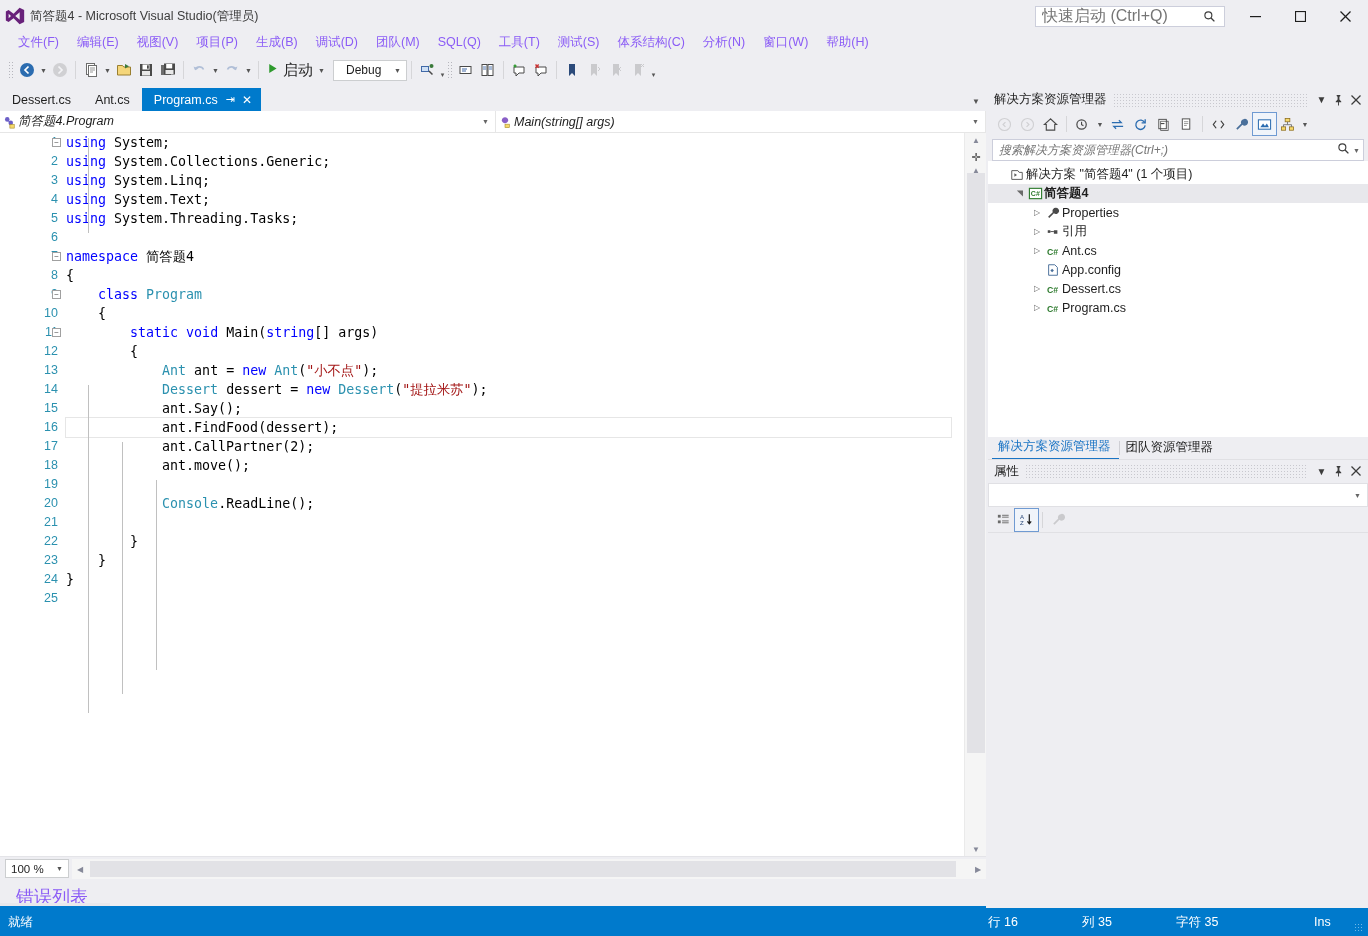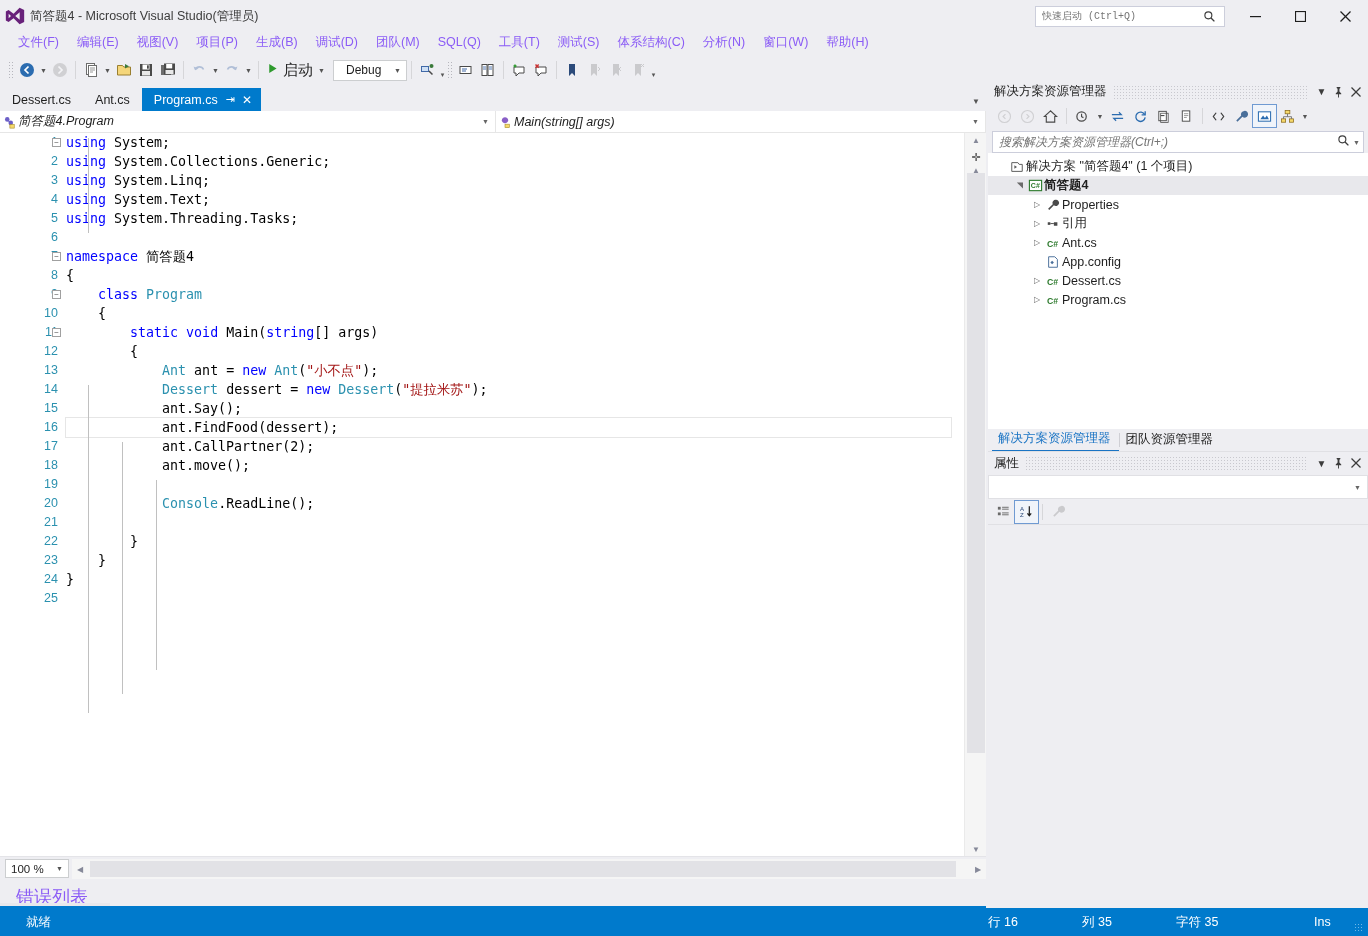--- a/index.html
+++ b/index.html
@@ -20,22 +20,22 @@
   }
   .vs-logo { width:30px; height:32px; display:flex; align-items:center; justify-content:center; }
   .vs-logo svg { width:20px; height:20px; }
   .title-text { font-size:12.5px; color:#3c3c3c; white-space:nowrap; }
   .titlebar-right { position:absolute; right:0; top:0; height:32px; display:flex; align-items:center; }
   .quick-launch {
     width:190px; height:21px; background:#fff; border:1px solid #cccedb;
     display:flex; align-items:center; padding:0 4px 0 6px; margin-right:8px;
   }
   .quick-launch input {
-    border:none; outline:none; width:160px; font-size:10px; color:#ec4899;
-    font-family:Liberation Mono, monospace; background:transparent;
+    border:none; outline:none; width:160px; font-size:16px; color:#ec4899;
+    font-family:Liberation Sans, sans-serif; background:transparent;
   }
   .ql-search { width:14px; height:14px; color:#444; display:flex; align-items:center; justify-content:center; }
   .win-btn { width:45px; height:30px; display:flex; align-items:center; justify-content:center; color:#1e1e1e; }
 
   
   .menubar {
     position:absolute; left:0; top:32px; width:1368px; height:20px;
     display:flex; align-items:center; padding-left:9px; background:#eeeef2;
   }
   .menu-item {
@@ -134,21 +134,21 @@
     width:64px; height:19px; margin-left:5px; background:#fff; border:1px solid #ccced0;
     display:flex; align-items:center; padding-left:5px; position:relative;
   }
   .zoom-combo .zv { font-size:11.5px; color:#1e1e1e; }
   .zoom-combo .zc { position:absolute; right:5px; font-size:7px; color:#555; }
   .hscroll { position:absolute; left:72px; right:0; top:2px; height:20px; background:#f5f5f5; }
   .hscroll .harr { position:absolute; top:0; width:16px; height:20px; display:flex; align-items:center; justify-content:center; color:#868999; font-size:8px; }
   .h-thumb { position:absolute; left:18px; top:2px; width:866px; height:16px; background:#e2e2e6; }
 
   
-  .rpanel { position:absolute; left:988px; top:80px; width:380px; height:792px; background:#eeeef2; }
+  .rpanel { position:absolute; left:988px; top:88px; width:380px; height:792px; background:#eeeef2; }
   .panel-head {
     height:23px; display:flex; align-items:center; padding:0 4px 0 6px; position:relative;
   }
   .panel-title { font-size:12.5px; color:#1e1e1e; white-space:nowrap; }
   .panel-dots { flex:1; height:14px; margin:0 6px;
     background-image: radial-gradient(circle, #c8c8ce 0.5px, transparent 0.6px);
     background-size:3px 3px; background-position:0 6px; }
   .panel-btn { width:17px; height:18px; display:flex; align-items:center; justify-content:center; color:#3c3c3c; font-size:10px; }
 
   .se-toolbar { height:26px; display:flex; align-items:center; padding-left:5px; }
@@ -189,21 +189,21 @@
   .errtab { position:absolute; left:0; top:880px; width:986px; height:28px; background:#eeeef2; }
   .errtab .lab { font-size:18px; color:#8b5cf6; padding:5px 0 0 16px; }
   .errtab .uline { position:absolute; left:0; bottom:2px; width:110px; height:3px; background:#e8e8ec; }
   .errtab .bline { position:absolute; left:0; bottom:0; width:986px; height:2px; background:#007acc; }
   .rfill { position:absolute; left:988px; top:880px; width:380px; height:28px; background:#eeeef2; }
 
   .statusbar {
     position:absolute; left:0; top:908px; width:1368px; height:28px; background:#007acc;
     display:flex; align-items:center; color:#fff; font-size:12.5px;
   }
-  .sb-ready { padding-left:26px; }
+  .sb-ready { padding-left:8px; }
   .sb-item { position:absolute; }
   .sb-grip { position:absolute; right:4px; bottom:3px; width:10px; height:10px;
     background-image: radial-gradient(circle, #71b7e6 0.6px, transparent 0.7px);
     background-size:3px 3px; }
 </style>
 </head>
 <body>
 
 <div class="app">
 

